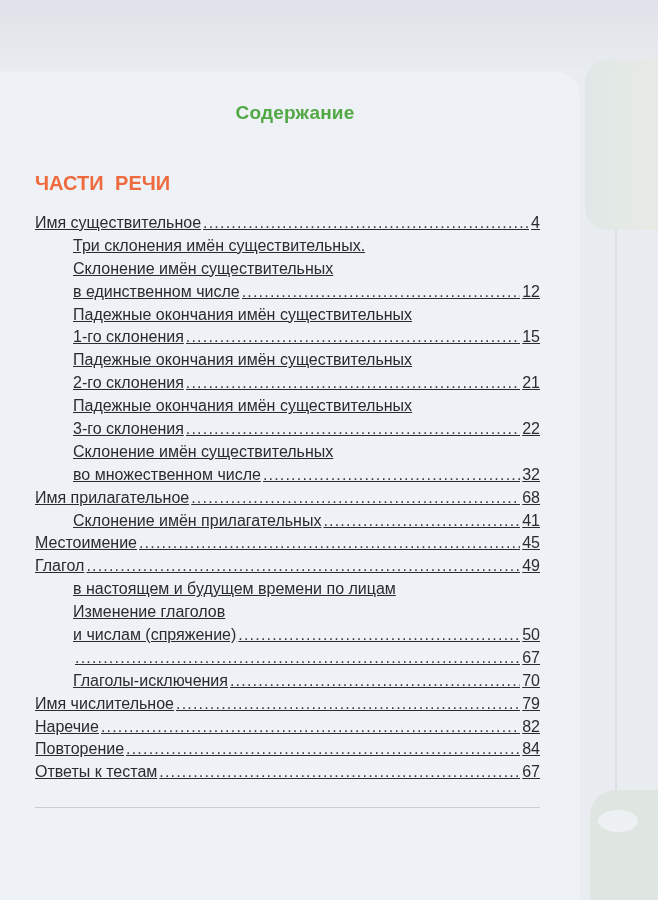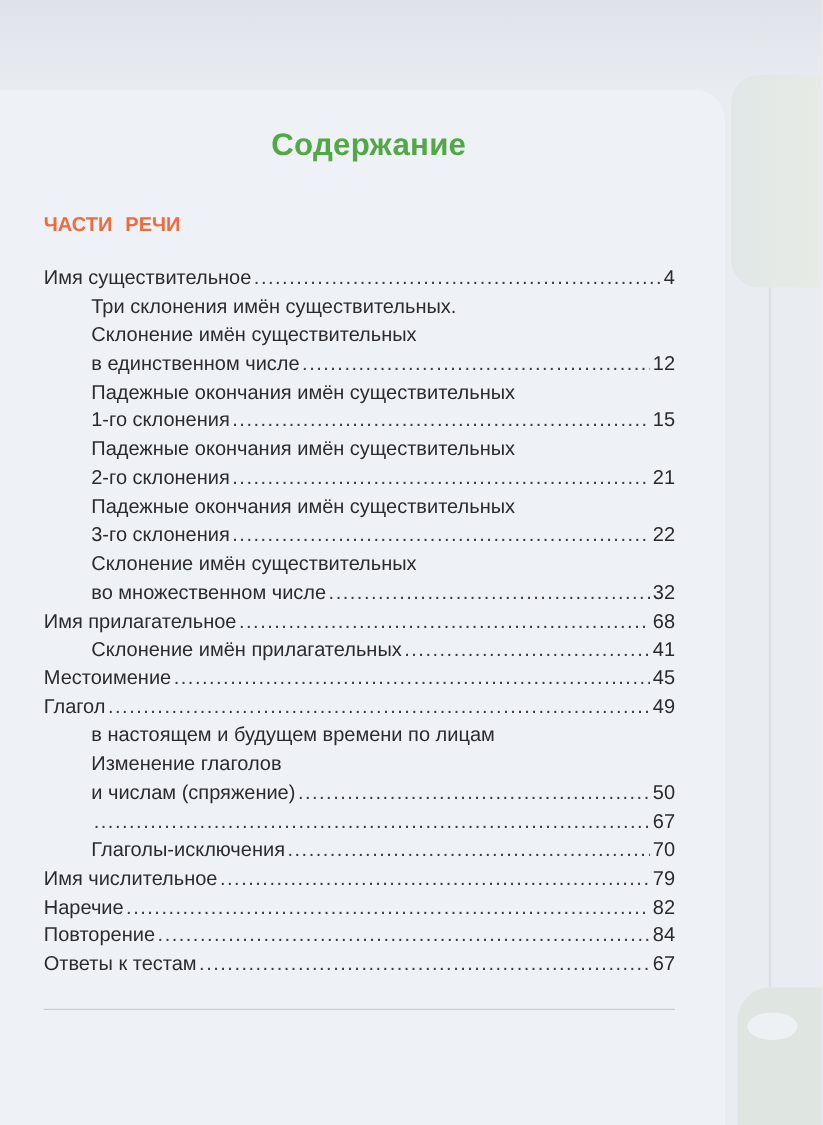--- a/index.html
+++ b/index.html
@@ -29,31 +29,31 @@
       position: absolute; left: 598px; top: 810px; width: 40px; height: 22px;
       background: #eef1f3; border-radius: 50%;
     }
     .page-card {
       position: absolute; left: 0; top: 72px; width: 580px; height: 828px;
       background: #eef1f6;
       border-radius: 0 24px 0 0;
     }
     .title {
       position: absolute; left: 0; width: 590px; top: 102px; text-align: center;
-      font-size: 25px; font-weight: bold; color: #52a844; letter-spacing: 0.2px;
+      font-size: 19px; font-weight: bold; color: #52a844; letter-spacing: 0.2px;
     }
     .section {
       position: absolute; left: 35px; top: 172px;
-      font-size: 16px; font-weight: bold; color: #ef6a3d; word-spacing: 6px;
+      font-size: 20px; font-weight: bold; color: #ef6a3d; word-spacing: 6px;
     }
     .toc {
       position: absolute; left: 35px; top: 212px; width: 505px;
       font-size: 16px; color: #2b2b2e;
     }
-    .row { display: flex; align-items: baseline; height: 22.9px; line-height: 22.9px; white-space: nowrap; }
+    .row { display: flex; align-items: baseline; height: 22.9px; line-height: 22.9px; white-space: nowrap; text-decoration: underline; }
     .row.sub { padding-left: 38px; }
     .row .label { flex: 0 0 auto; }
     .row .dots {
       flex: 1 1 auto; overflow: hidden; margin: 0 2px;
       letter-spacing: 1.2px; color: #3a3a3e;
     }
     .row .dots::before { content: "................................................................................................................................................................"; }
     .row .page { flex: 0 0 auto; text-align: right; }
     .bottom-rule {
       position: absolute; left: 35px; top: 807px; width: 505px; height: 1px;

